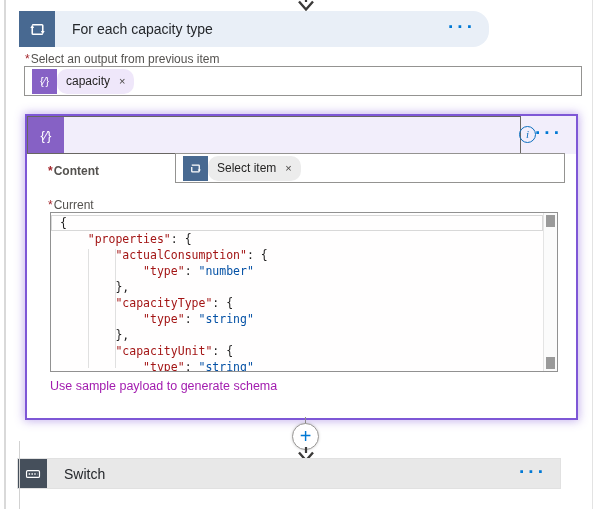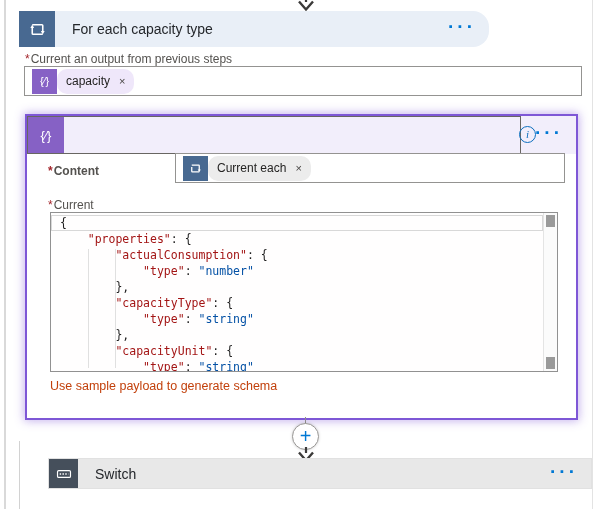--- a/index.html
+++ b/index.html
@@ -88,34 +88,34 @@
   .guide { position:absolute; width:1px; background:#e0e0e0; top:36px; bottom:3px; }
   .g1 { left:calc(9px + 4ch); }
   .g2 { left:calc(9px + 8ch); }
   .sbar {
     position:absolute; right:0; top:0; width:14px; height:100%;
     background:#fbfbfb; border-left:1px solid #e4e4e4; cursor:pointer;
   }
   .sb-top { position:absolute; top:2px; left:2px; width:9px; height:12px; background:#9a9a9a; }
   .sb-bot { position:absolute; bottom:2px; left:2px; width:9px; height:12px; background:#9a9a9a; }
 
-  .schema-link { left:23px; top:263px; font-size:12.5px; color:#c2410c; cursor:pointer; }
+  .schema-link { left:23px; top:263px; font-size:12.5px; color:#a21caf; cursor:pointer; }
 
   
   .conn-stem { left:305px; top:417px; width:1px; height:7px; background:#8f8d8b; }
   .plus-btn {
     left:292px; top:423px; width:27px; height:27px; border-radius:50%;
     background:#fff; border:1px solid #999795; color:#0078d4; font-size:20px;
     font-weight:400; text-align:center; line-height:24px; cursor:pointer;
     box-shadow:0 0 3px rgba(0,0,0,0.18);
   }
 
   
   .switch-header {
-    left:48px; top:458px; width:544px; height:31px; background:#e8e8e8;
+    left:17px; top:458px; width:544px; height:31px; background:#e8e8e8;
     border:1px solid #e1e1e1; display:flex; align-items:center; cursor:pointer;
   }
   .switch-icon { width:29px; height:29px; background:#454f5b; }
 </style>
 </head>
 <body>
 
 <div id="stage">
 
   <div class="abs edge-left"></div>
@@ -133,21 +133,21 @@
         <path d="M15 14.5 h-9.2 a0.8 0.8 0 0 1 -0.8 -0.8 V8" fill="none" stroke="#fff" stroke-width="1.5"></path>
         <path d="M13.2 11.4 h3.6 L15 14.8 Z" fill="#fff"></path>
         <path d="M3.2 8.6 h3.6 L5 5.2 Z" fill="#fff"></path>
       </svg>
     </div>
     <span class="card-title">For each capacity type</span>
     <span class="menu-dots">···</span>
   </div>
 
   <div class="abs field-label out-label">
-    <span class="req">*</span><span>Current an output from previous steps</span>
+    <span class="req">*</span><span>Select an output from previous item</span>
   </div>
   <div class="abs text-input out-input">
     <div class="token">
       <div class="token-icon tok-purple">{∕}</div>
       <div class="token-pill pill-purple">
         <span>capacity</span>
         <span class="token-x">×</span>
       </div>
     </div>
   </div>
@@ -167,21 +167,21 @@
     <div class="abs text-input content-input">
       <div class="token">
         <div class="token-icon tok-slate">
           <svg width="15" height="15" viewBox="0 0 20 20">
             <path d="M5 5.5 h9.2 a0.8 0.8 0 0 1 0.8 0.8 V12" fill="none" stroke="#fff" stroke-width="1.7"></path>
             <path d="M15 14.5 h-9.2 a0.8 0.8 0 0 1 -0.8 -0.8 V8" fill="none" stroke="#fff" stroke-width="1.7"></path>
             <path d="M13 11.2 h4 L15 15 Z" fill="#fff"></path>
           </svg>
         </div>
         <div class="token-pill pill-gray">
-          <span>Current each</span>
+          <span>Select item</span>
           <span class="token-x">×</span>
         </div>
       </div>
     </div>
 
     <div class="abs field-label schema-label">
       <span class="req">*</span><span>Current</span>
     </div>
 
     <div class="abs schema-editor">

